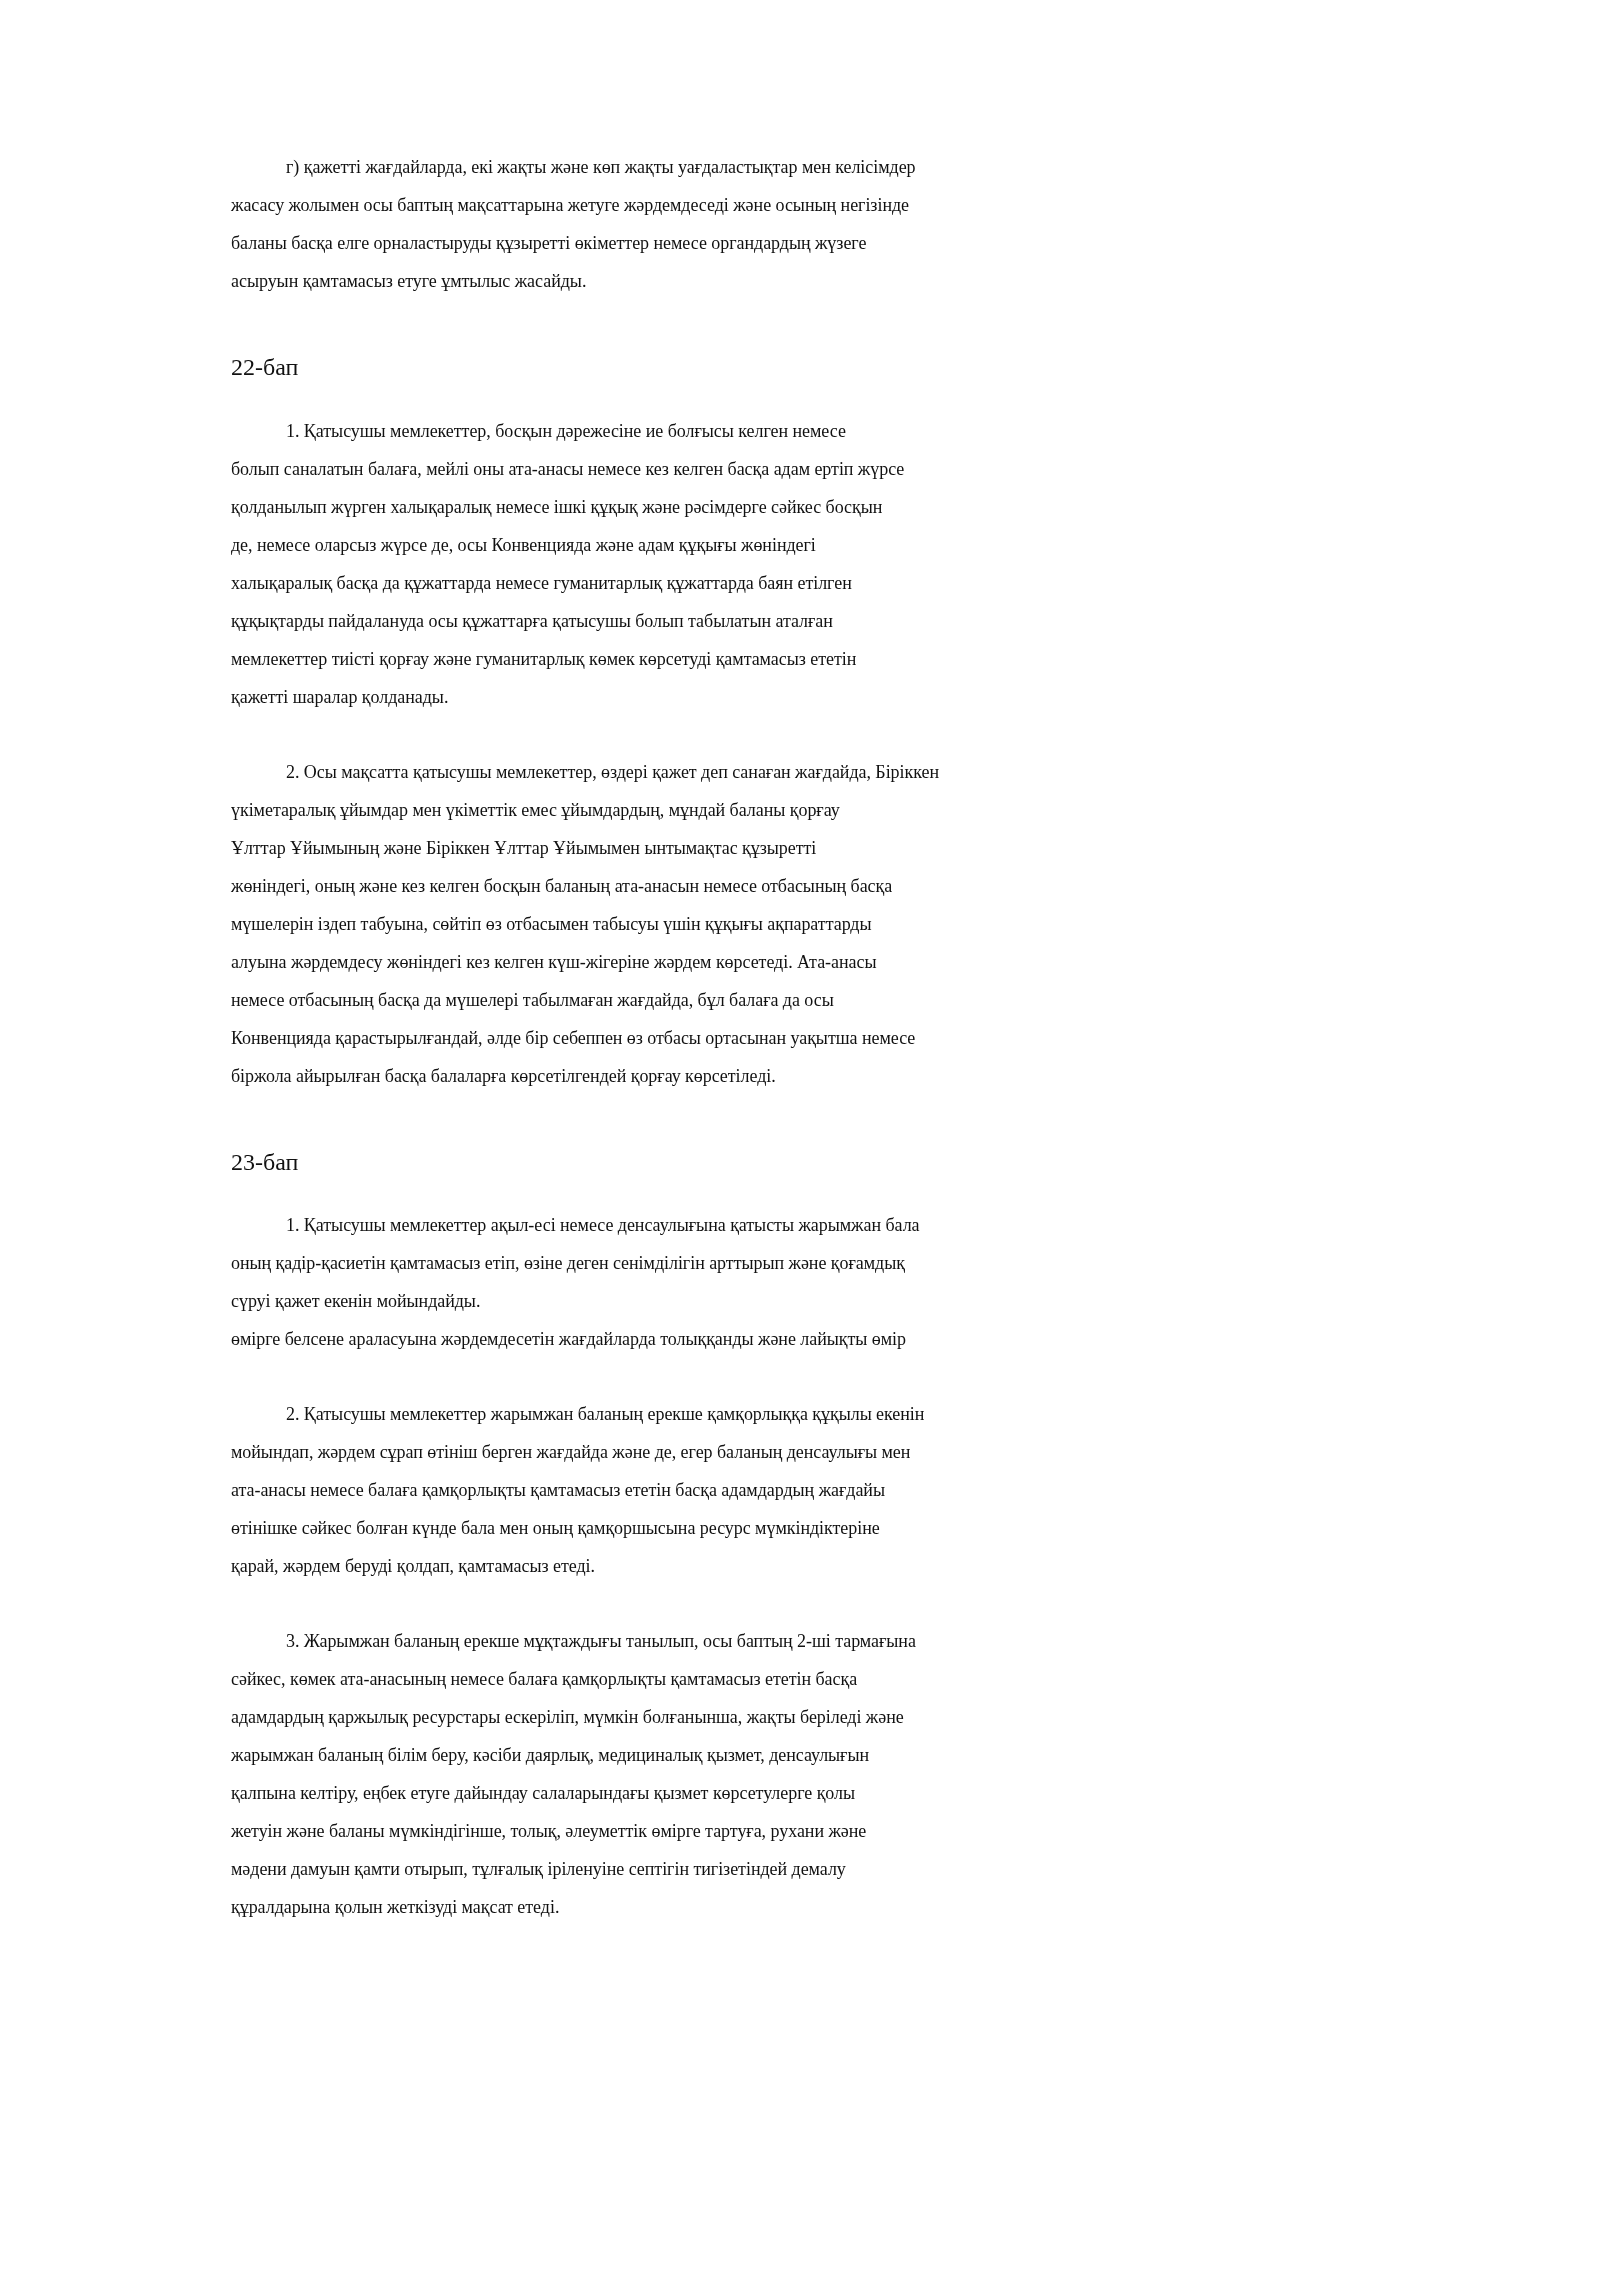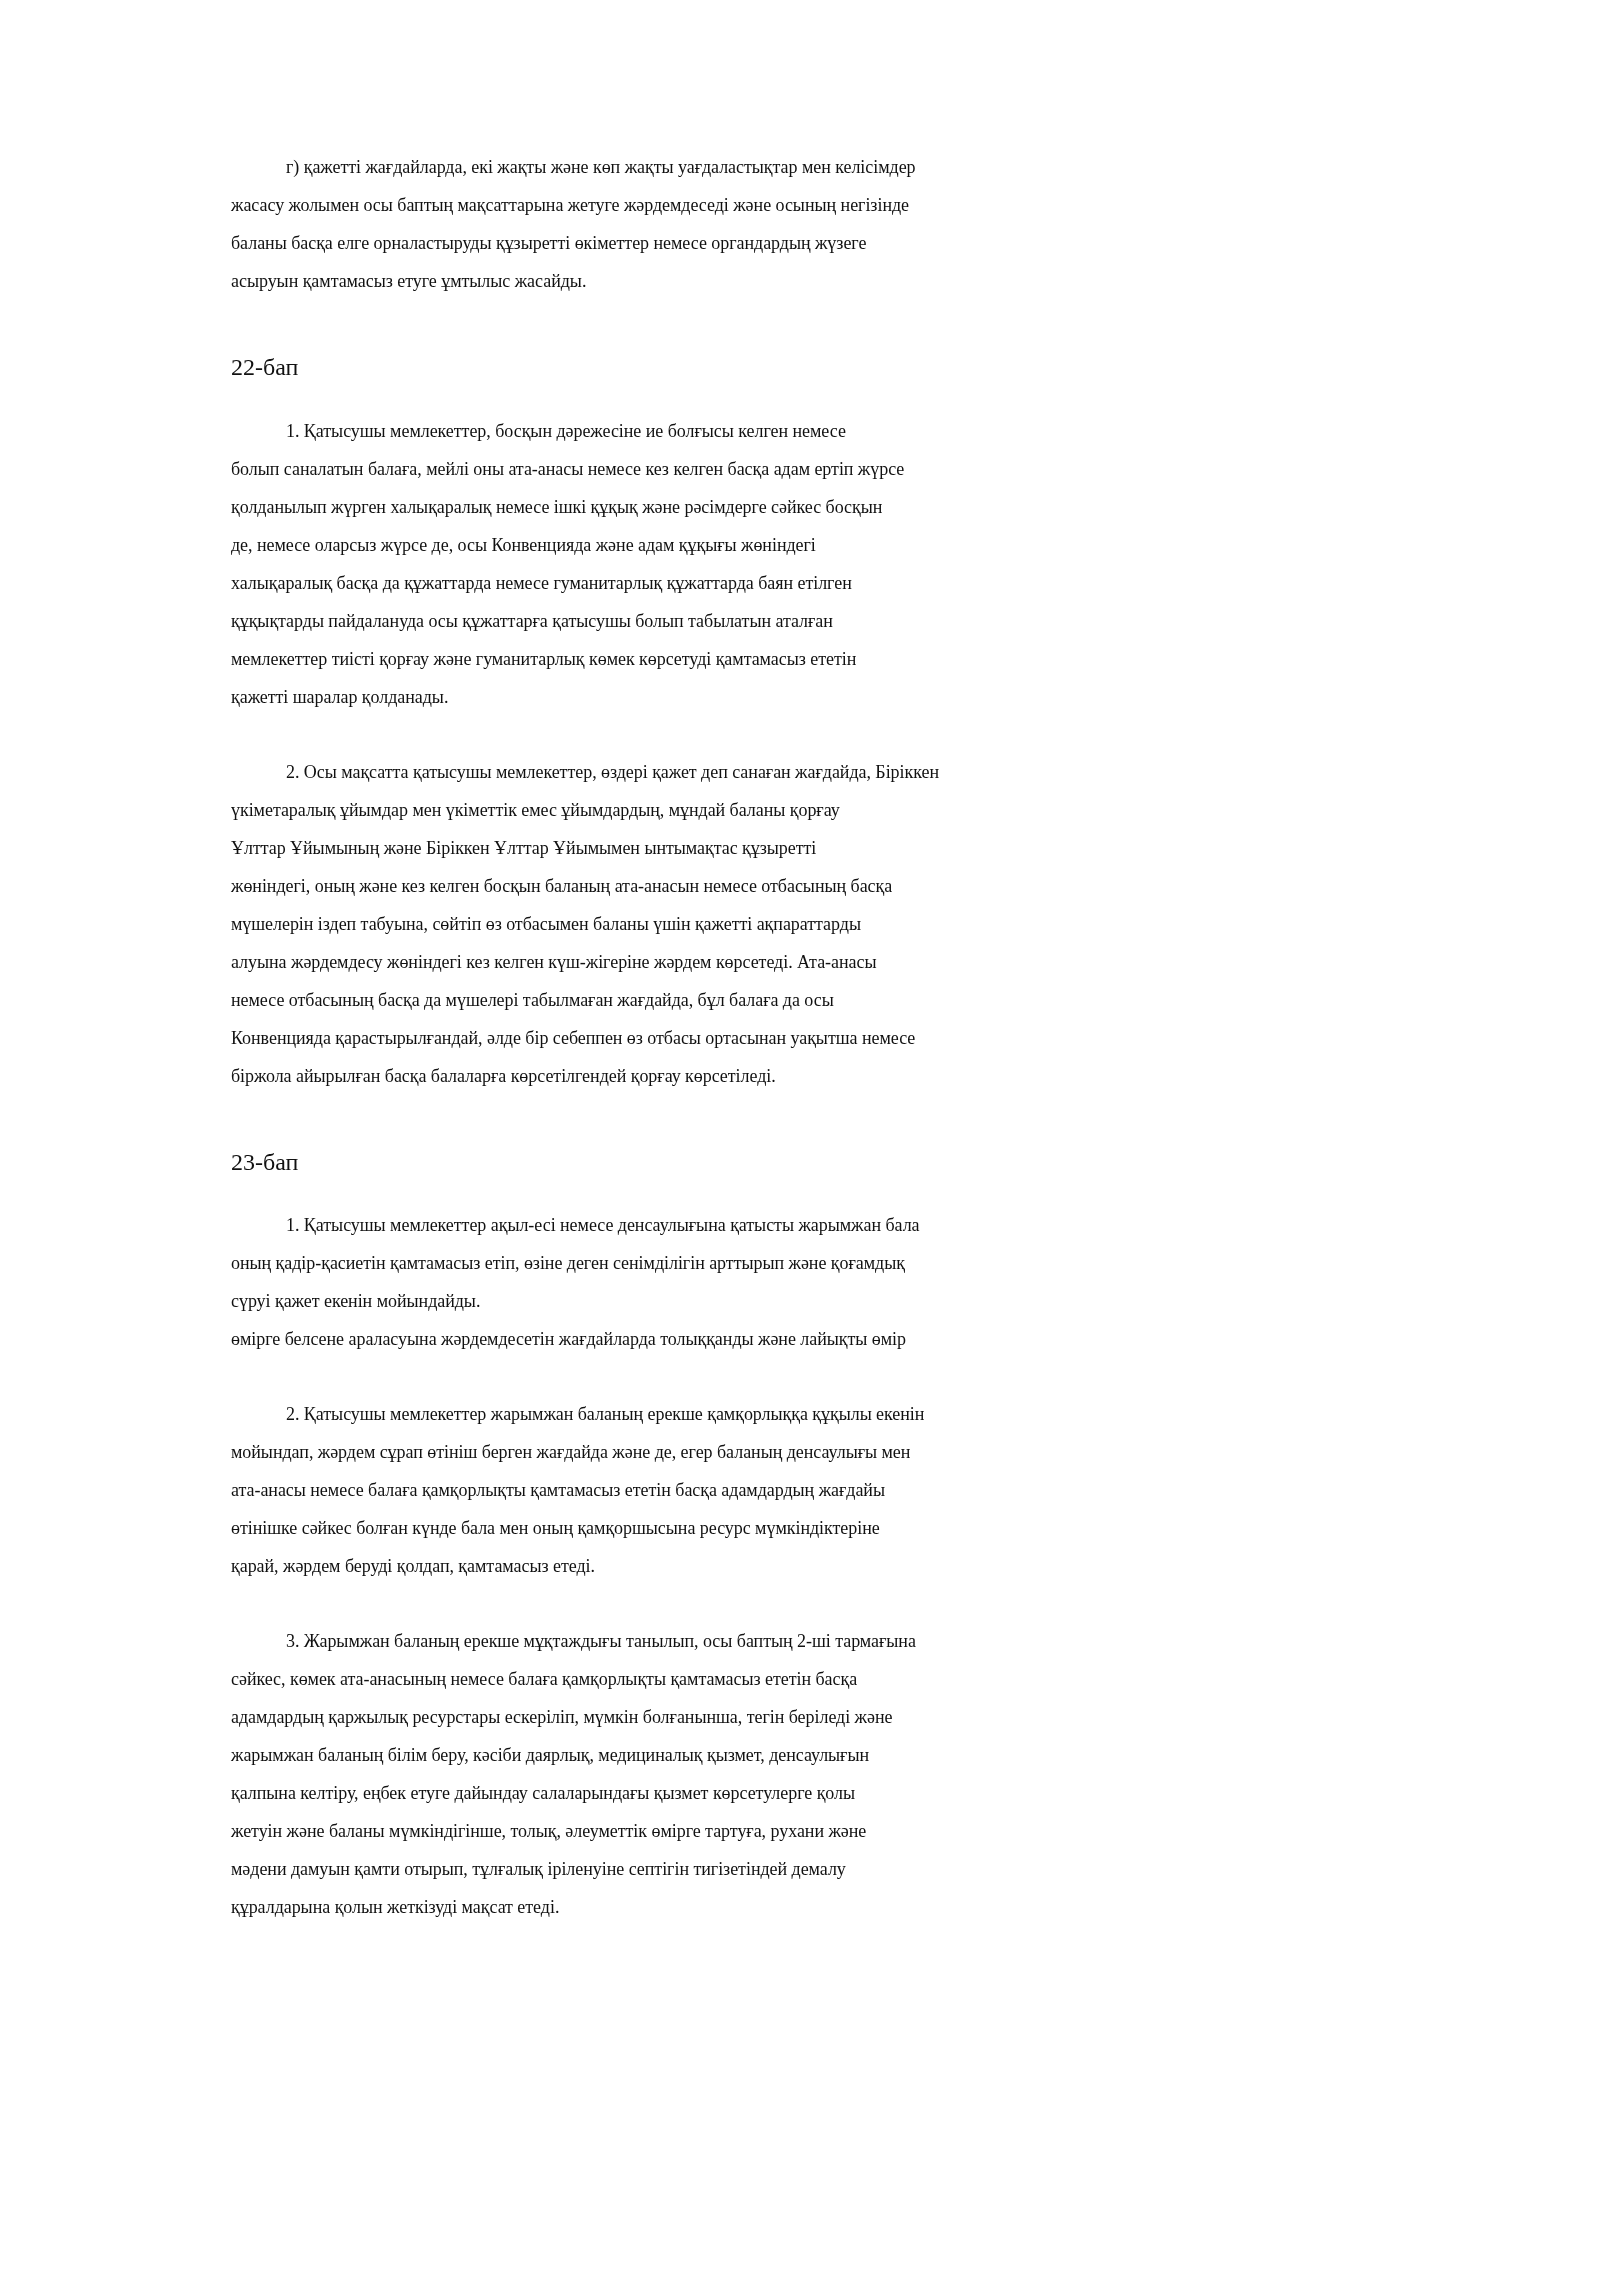--- a/index.html
+++ b/index.html
@@ -65,21 +65,21 @@
     <span class="line" style="text-indent:0">мемлекеттер тиісті қорғау және гуманитарлық көмек көрсетуді қамтамасыз ететін</span>
     <span class="line" style="text-indent:0">қажетті шаралар қолданады.</span>
   </p>
   <div class="gap-between-items"></div>
 
   <p class="para">
     <span class="line">2. Осы мақсатта қатысушы мемлекеттер, өздері қажет деп санаған жағдайда, Біріккен</span>
     <span class="line" style="text-indent:0">үкіметаралық ұйымдар мен үкіметтік емес ұйымдардың, мұндай баланы қорғау</span>
     <span class="line" style="text-indent:0">Ұлттар Ұйымының және Біріккен Ұлттар Ұйымымен ынтымақтас құзыретті</span>
     <span class="line" style="text-indent:0">жөніндегі, оның және кез келген босқын баланың ата-анасын немесе отбасының басқа</span>
-    <span class="line" style="text-indent:0">мүшелерін іздеп табуына, сөйтіп өз отбасымен баланы үшін қажетті ақпараттарды</span>
+    <span class="line" style="text-indent:0">мүшелерін іздеп табуына, сөйтіп өз отбасымен табысуы үшін құқығы ақпараттарды</span>
     <span class="line" style="text-indent:0">алуына жәрдемдесу жөніндегі кез келген күш-жігеріне жәрдем көрсетеді. Ата-анасы</span>
     <span class="line" style="text-indent:0">немесе отбасының басқа да мүшелері табылмаған жағдайда, бұл балаға да осы</span>
     <span class="line" style="text-indent:0">Конвенцияда қарастырылғандай, әлде бір себеппен өз отбасы ортасынан уақытша немесе</span>
     <span class="line" style="text-indent:0">біржола айырылған басқа балаларға көрсетілгендей қорғау көрсетіледі.</span>
   </p>
   <div class="gap-after-para"></div>
 
   <p class="heading">23-бап</p>
   <div class="gap-after-heading"></div>
 
@@ -96,21 +96,21 @@
     <span class="line" style="text-indent:0">мойындап, жәрдем сұрап өтініш берген жағдайда және де, егер баланың денсаулығы мен</span>
     <span class="line" style="text-indent:0">ата-анасы немесе балаға қамқорлықты қамтамасыз ететін басқа адамдардың жағдайы</span>
     <span class="line" style="text-indent:0">өтінішке сәйкес болған күнде бала мен оның қамқоршысына ресурс мүмкіндіктеріне</span>
     <span class="line" style="text-indent:0">қарай, жәрдем беруді қолдап, қамтамасыз етеді.</span>
   </p>
   <div class="gap-between-items"></div>
 
   <p class="para">
     <span class="line">3. Жарымжан баланың ерекше мұқтаждығы танылып, осы баптың 2-ші тармағына</span>
     <span class="line" style="text-indent:0">сәйкес, көмек ата-анасының немесе балаға қамқорлықты қамтамасыз ететін басқа</span>
-    <span class="line" style="text-indent:0">адамдардың қаржылық ресурстары ескеріліп, мүмкін болғанынша, тегін беріледі және</span>
+    <span class="line" style="text-indent:0">адамдардың қаржылық ресурстары ескеріліп, мүмкін болғанынша, жақты беріледі және</span>
     <span class="line" style="text-indent:0">жарымжан баланың білім беру, кәсіби даярлық, медициналық қызмет, денсаулығын</span>
     <span class="line" style="text-indent:0">қалпына келтіру, еңбек етуге дайындау салаларындағы қызмет көрсетулерге қолы</span>
     <span class="line" style="text-indent:0">жетуін және баланы мүмкіндігінше, толық, әлеуметтік өмірге тартуға, рухани және</span>
     <span class="line" style="text-indent:0">мәдени дамуын қамти отырып, тұлғалық іріленуіне септігін тигізетіндей демалу</span>
     <span class="line" style="text-indent:0">құралдарына қолын жеткізуді мақсат етеді.</span>
   </p>
 
 </div>
 
 

